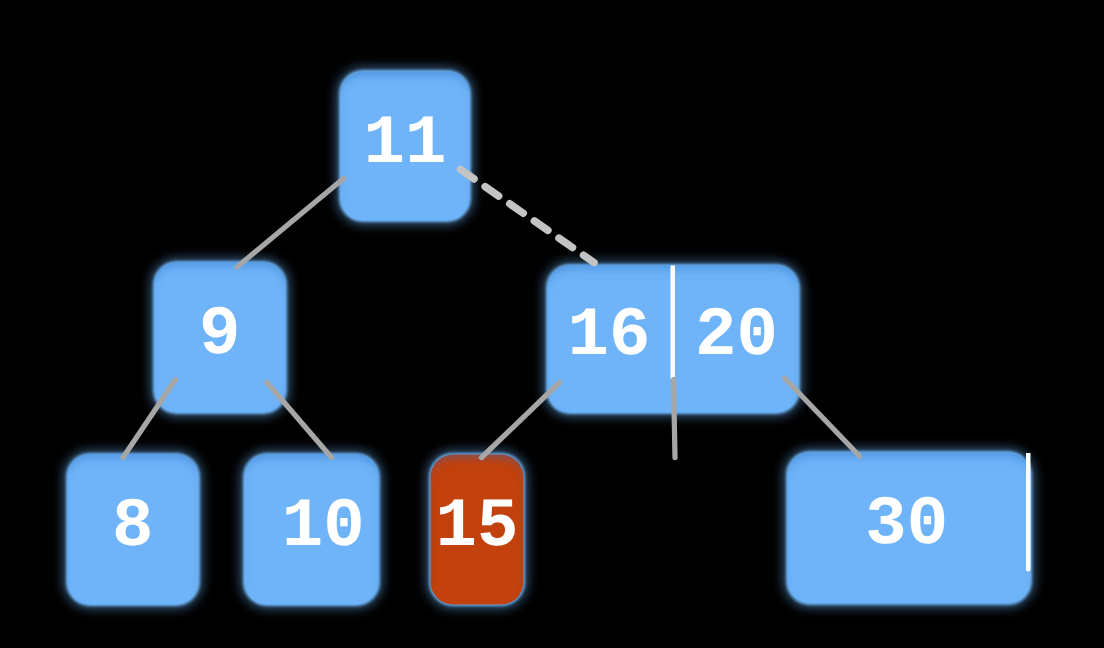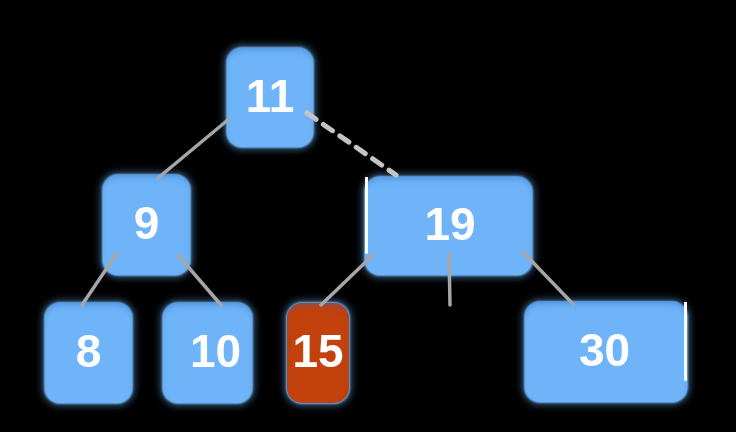--- a/index.html
+++ b/index.html
@@ -6,21 +6,21 @@
     margin: 0;
     padding: 0;
     background: #000000;
   }
   #stage {
     position: relative;
     width: 736px;
     height: 432px;
     background: #000000;
     overflow: hidden;
-    font-family: Liberation Sans, sans-serif;
+    font-family: Liberation Mono, monospace;
   }
   .tree-node {
     position: absolute;
     display: flex;
     align-items: center;
     justify-content: center;
     border-radius: 15px;
     box-shadow: 0 0 2px 1px rgba(111, 181, 248, 0.95),
                 0 0 7px 3px rgba(111, 181, 248, 0.45),
                 inset 0 5px 7px -4px rgba(35, 105, 195, 0.55);
@@ -53,22 +53,23 @@
 <body>
 
 <div id="stage" style="width: 736px; height: 432px; background: rgb(0, 0, 0);">
     <div class="tree-node" style="left: 227px; top: 48px; width: 86px; height: 99px; background: rgb(111, 180, 248);">
       <span class="node-key" style="color: rgb(255, 255, 255);">11</span>
     </div>
     <div class="tree-node" style="left: 103px; top: 175px; width: 87px; height: 100px; background: rgb(111, 180, 248);">
       <span class="node-key" style="color: rgb(255, 255, 255);">9</span>
     </div>
     <div class="tree-node" style="left: 365px; top: 177px; width: 167px; height: 98px; background: rgb(111, 180, 248);">
+      <span class="node-key" style="color: rgb(255, 255, 255);">16</span>
       <span class="key-divider" style="background: rgb(255, 255, 255);"></span>
-      <span class="node-key" style="color: rgb(255, 255, 255);">19</span>
+      <span class="node-key" style="color: rgb(255, 255, 255);">20</span>
     </div>
     <div class="tree-node" style="left: 45px; top: 303px; width: 87px; height: 100px; background: rgb(111, 180, 248);">
       <span class="node-key" style="color: rgb(255, 255, 255);">8</span>
     </div>
     <div class="tree-node" style="left: 163px; top: 303px; width: 89px; height: 100px; background: rgb(111, 180, 248);">
       <span class="node-key" style="color: rgb(255, 255, 255); margin-left: 16px;">10</span>
     </div>
     <div class="tree-node" style="left: 287px; top: 303px; width: 62px; height: 100px; background: #c2410c;">
       <span class="node-key" style="color: rgb(255, 255, 255);">15</span>
     </div>

